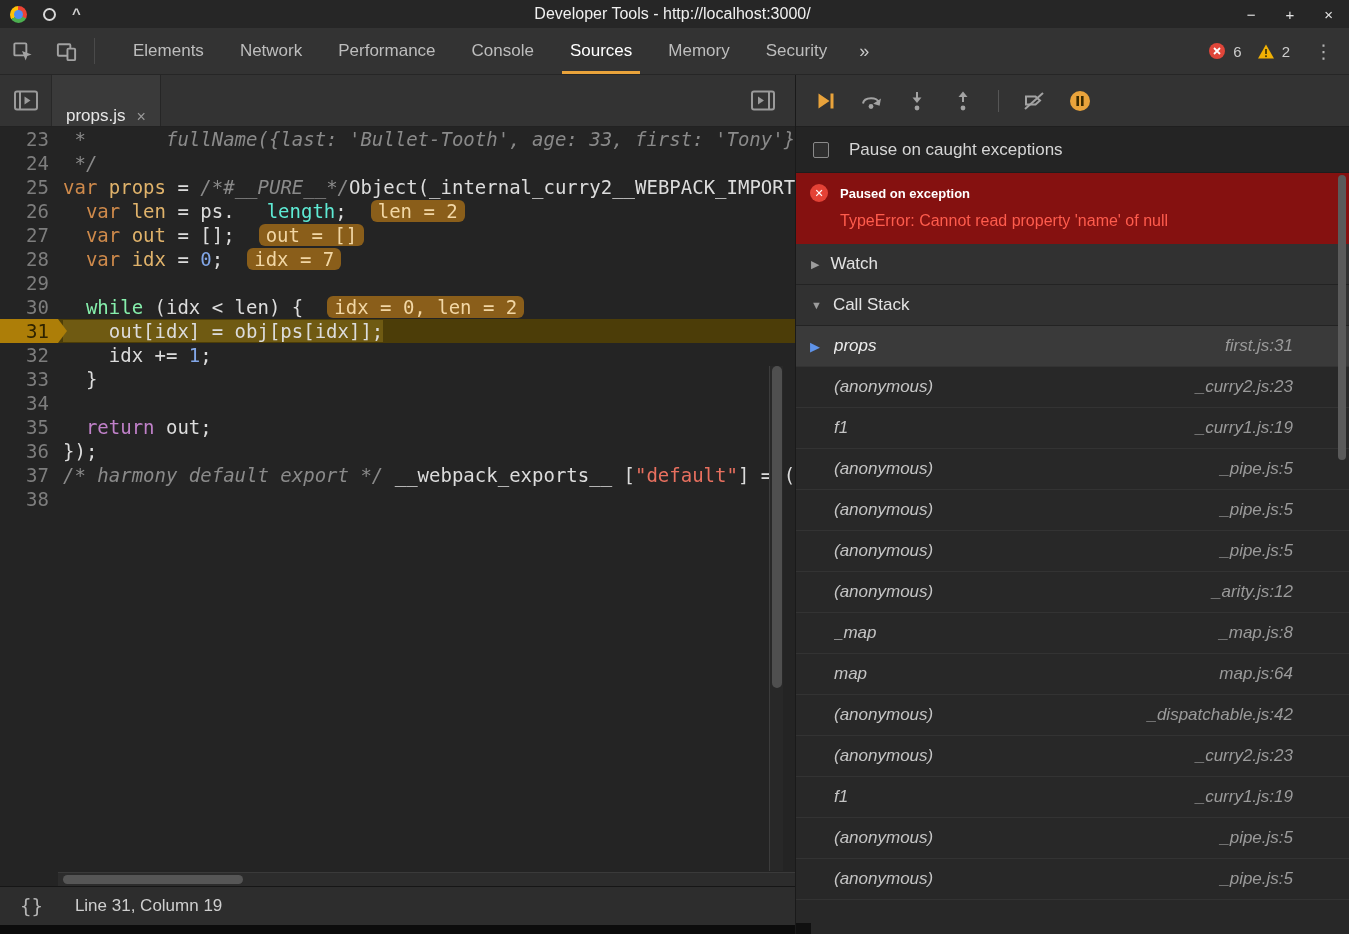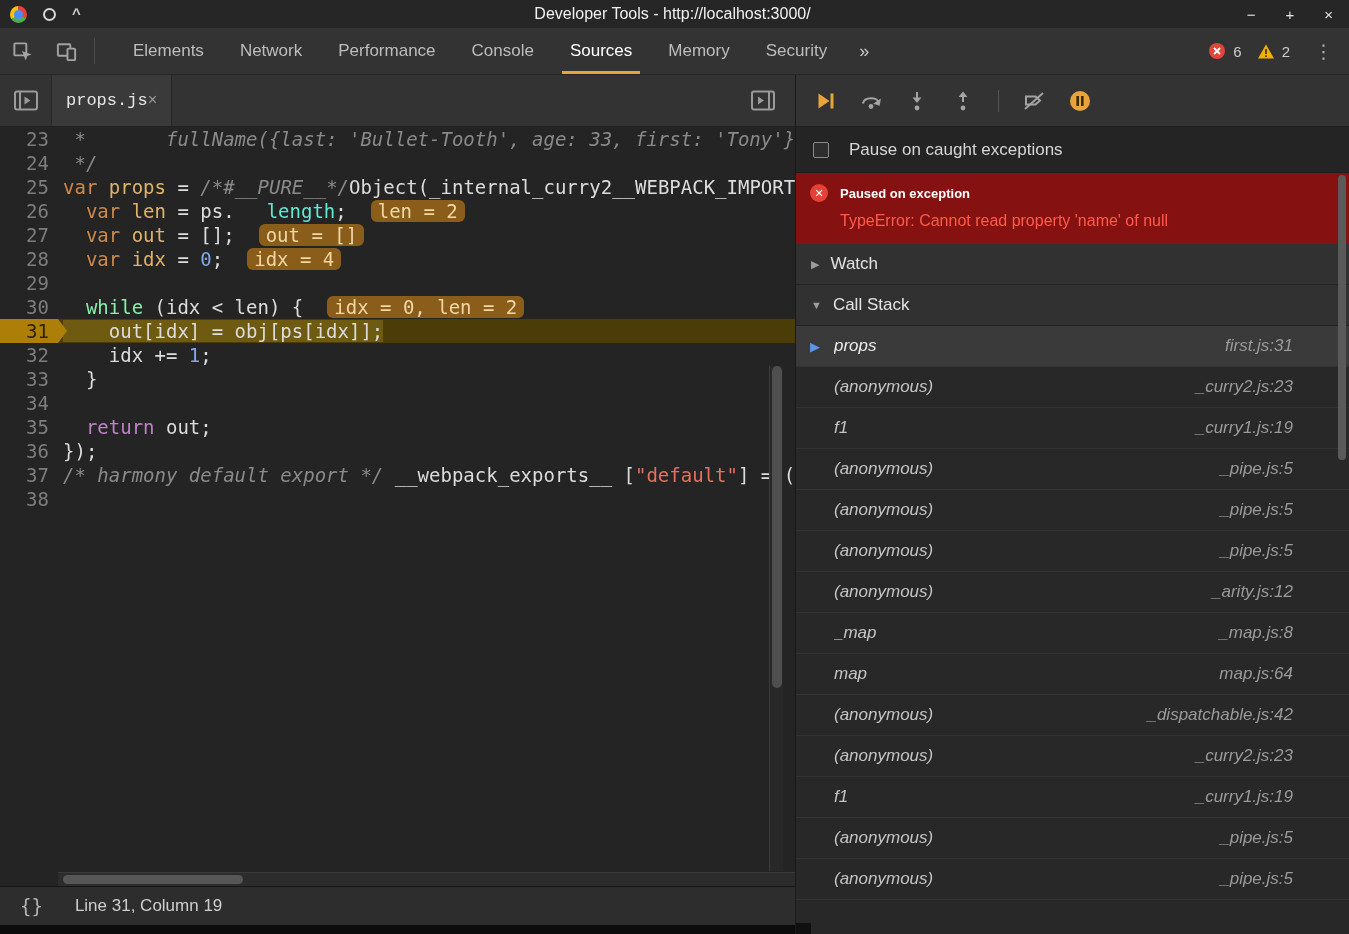--- a/index.html
+++ b/index.html
@@ -31,21 +31,21 @@
   .badge-count { color:#cdcdcd; font-size:15px; }
   .kebab { color:#b4b4b4; font-size:19px; padding:0 16px; }
 
   
   .main { flex:1; display:flex; min-height:0; }
   .left { width:796px; flex:0 0 796px; display:flex; flex-direction:column; border-right:1px solid #1a1a1a; min-width:0; }
 
   .tabstrip { height:52px; flex:0 0 52px; background:#333; border-bottom:1px solid #222; display:flex; align-items:center; }
   .strip-ic { width:52px; height:100%; display:flex; align-items:center; justify-content:center; border-right:1px solid #282828; }
   .strip-ic.right { margin-left:auto; border-right:none; margin-right:6px; }
-  .filetab { height:100%; display:flex; align-items:center; padding:0 14px; background:#3a3a3a; border-right:1px solid #262626; color:#e6e6e6; font-size:17px;font-family:Liberation Mono, monospace; }
+  .filetab { height:100%; display:flex; align-items:flex-end; gap:11px; padding:0 14px; background:#3a3a3a; border-right:1px solid #262626; color:#e6e6e6; font-size:17px; }
   .filetab .close { color:#9a9a9a; font-size:16px; }
 
   
   .editor { flex:1; position:relative; background:#242424; overflow:hidden; font-family:"DejaVu Sans Mono",monospace; font-size:19px; line-height:24px; }
   .line { display:flex; height:24px; white-space:pre; }
   .gutter { flex:0 0 58px; width:58px; text-align:right; padding-right:9px; color:#7d7d7d; position:relative; }
   .code { flex:1; padding-left:5px; min-width:0; white-space:pre; }
   .line.current { background:#4c3d08; }
   .line.current .gutter { background:#ad7e08; color:#2e2300; }
   .line.current .gutter::after { content:""; position:absolute; right:-9px; top:0; border-top:12px solid transparent; border-bottom:12px solid transparent; border-left:9px solid #ad7e08; z-index:3; }
@@ -187,21 +187,21 @@
         </span>
       </div>
 
       <div class="editor">
         <div id="code-lines">
             <div class="line"><span class="gutter">23</span><span class="code"><span class="tok-com"> *       fullName({last: 'Bullet-Tooth', age: 33, first: 'Tony'});</span></span></div>
             <div class="line"><span class="gutter">24</span><span class="code"><span class="tok-com"> */</span></span></div>
             <div class="line"><span class="gutter">25</span><span class="code"><span class="tok-kw">var</span><span class="tok-plain"> </span><span class="tok-def">props</span><span class="tok-plain"> = </span><span class="tok-com">/*#__PURE__*/</span><span class="tok-plain">Object(_internal_curry2__WEBPACK_IMPORTED_MODULE_0__[</span></span></div>
             <div class="line"><span class="gutter">26</span><span class="code"><span class="tok-plain">  </span><span class="tok-kw">var</span><span class="tok-plain"> </span><span class="tok-def">len</span><span class="tok-plain"> = ps.</span><span class="tok-prop">length</span><span class="tok-plain">;</span><span class="hint">len = 2</span></span></div>
             <div class="line"><span class="gutter">27</span><span class="code"><span class="tok-plain">  </span><span class="tok-kw">var</span><span class="tok-plain"> </span><span class="tok-def">out</span><span class="tok-plain"> = [];</span><span class="hint">out = []</span></span></div>
-            <div class="line"><span class="gutter">28</span><span class="code"><span class="tok-plain">  </span><span class="tok-kw">var</span><span class="tok-plain"> </span><span class="tok-def">idx</span><span class="tok-plain"> = </span><span class="tok-num">0</span><span class="tok-plain">;</span><span class="hint">idx = 4</span></span></div>
+            <div class="line"><span class="gutter">28</span><span class="code"><span class="tok-plain">  </span><span class="tok-kw">var</span><span class="tok-plain"> </span><span class="tok-def">idx</span><span class="tok-plain"> = </span><span class="tok-num">0</span><span class="tok-plain">;</span><span class="hint">idx = 7</span></span></div>
             <div class="line"><span class="gutter">29</span><span class="code"></span></div>
             <div class="line"><span class="gutter">30</span><span class="code"><span class="tok-plain">  </span><span class="tok-kw2">while</span><span class="tok-plain"> (idx &lt; len) {</span><span class="hint">idx = 0, len = 2</span></span></div>
             <div class="line current"><span class="gutter">31</span><span class="code"><span class="stmt"><span class="tok-plain">    out[idx] = obj[ps[idx]];</span></span></span></div>
             <div class="line"><span class="gutter">32</span><span class="code"><span class="tok-plain">    idx += </span><span class="tok-num">1</span><span class="tok-plain">;</span></span></div>
             <div class="line"><span class="gutter">33</span><span class="code"><span class="tok-plain">  }</span></span></div>
             <div class="line"><span class="gutter">34</span><span class="code"></span></div>
             <div class="line"><span class="gutter">35</span><span class="code"><span class="tok-plain">  </span><span class="tok-kw3">return</span><span class="tok-plain"> out;</span></span></div>
             <div class="line"><span class="gutter">36</span><span class="code"><span class="tok-plain">});</span></span></div>
             <div class="line"><span class="gutter">37</span><span class="code"><span class="tok-com">/* harmony default export */</span><span class="tok-plain"> __webpack_exports__ [</span><span class="tok-str">"default"</span><span class="tok-plain">] = (</span></span></div>
             <div class="line"><span class="gutter">38</span><span class="code"></span></div>

